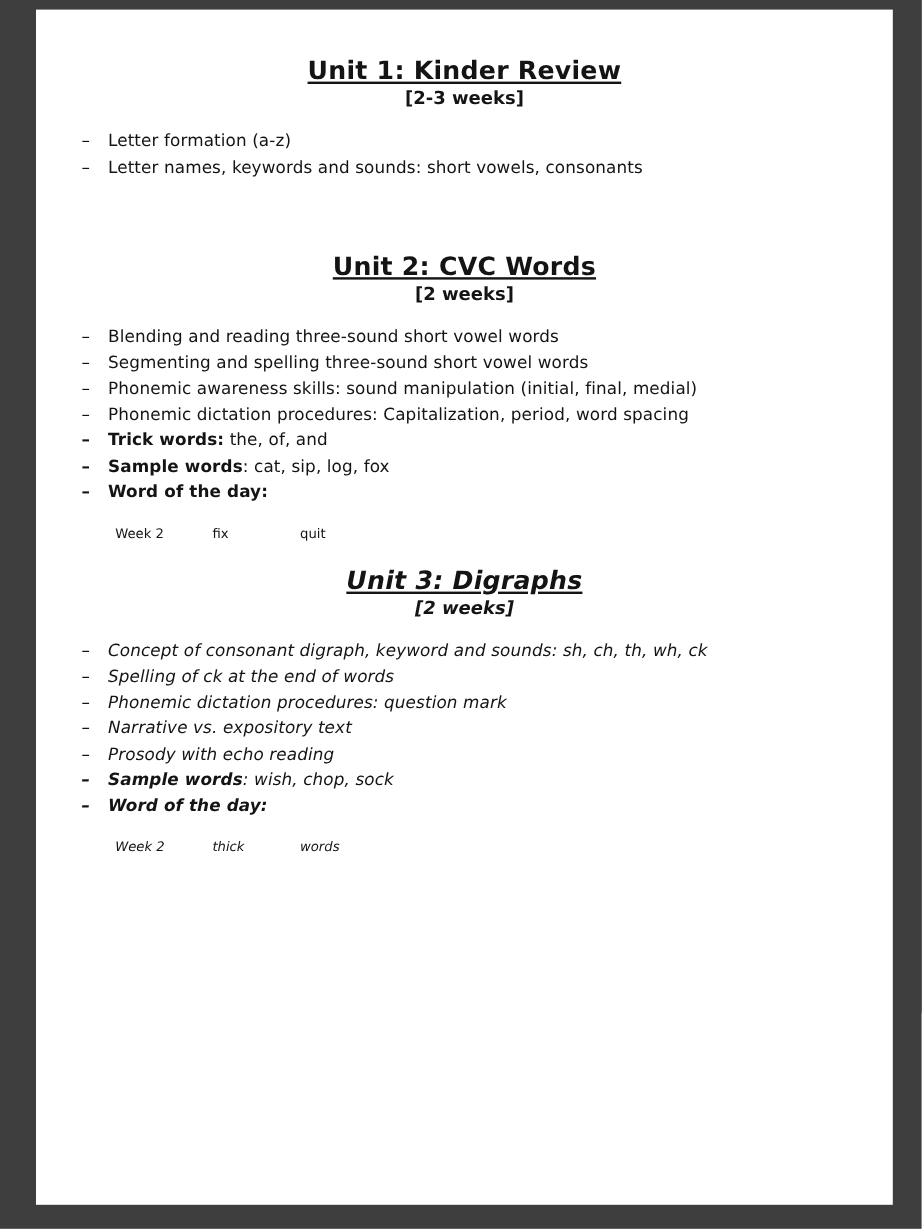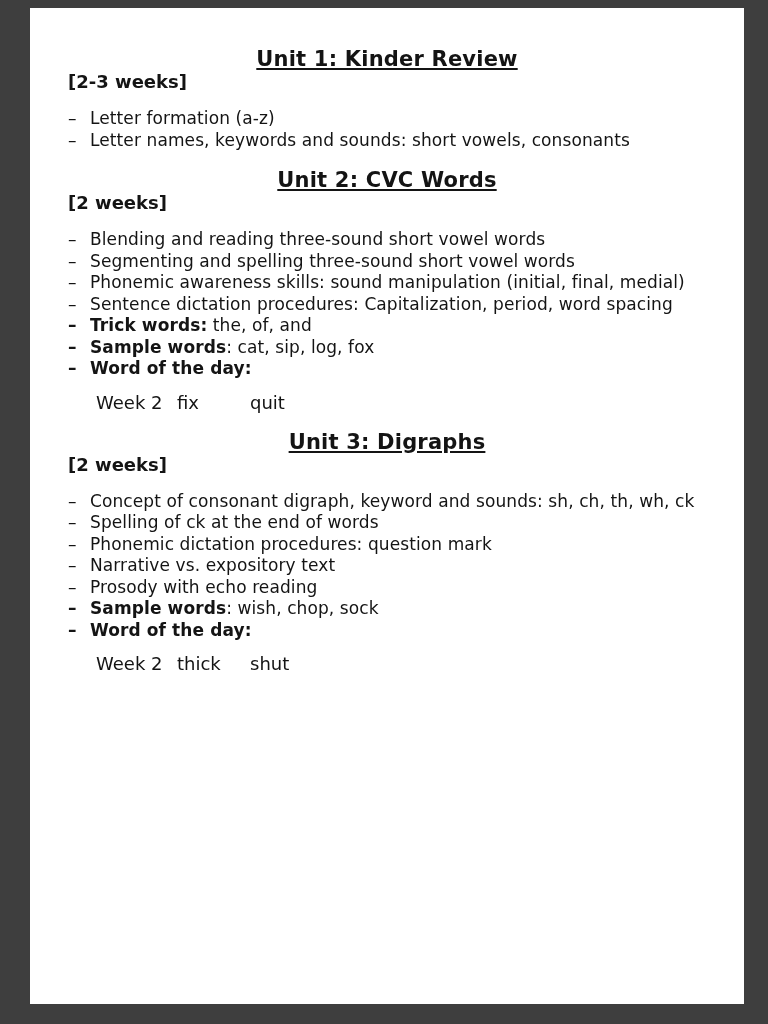--- a/index.html
+++ b/index.html
@@ -28,49 +28,49 @@
   }
   .unit-title {
     font-size: 21px;
     font-weight: bold;
     text-decoration: underline;
     text-align: center;
     letter-spacing: 0.2px;
     line-height: 26px;
   }
   .unit-duration {
-    font-size: 18px;
+    font-size: 15px;
     font-weight: bold;
-    text-align: left;
+    text-align: center;
     margin-top: 2px;
     line-height: 16px;
   }
   .unit-list {
     list-style: none;
     margin-top: 18px;
   }
   .item {
     position: relative;
     padding-left: 22px;
-    font-size: 17px;
+    font-size: 14px;
     line-height: 21.5px;
     letter-spacing: 0.1px;
   }
   .item::before {
     content: "\2013";
     position: absolute;
     left: 0;
   }
   .item.has-label::before { font-weight: bold; }
   .item-label { font-weight: bold; }
-  .unit-2 { margin-top: 16px; }
-  .unit-3 { margin-top: 16px; }
+  .unit-2 { margin-top: 58px; }
+  .unit-3 { margin-top: 16px; font-style: italic; }
   .week-row {
     margin: 13px 0 0 28px;
-    font-size: 18px;
+    font-size: 11px;
     line-height: 20px;
   }
   .week-row + .week-row { margin-top: 15px; }
   .week-label { display: inline-block; width: 81px; }
   .week-word  { display: inline-block; width: 73px; }
 </style>
 </head>
 <body>
 
 <div class="frame">
@@ -85,21 +85,21 @@
       </ul>
     </section>
 
     <section class="unit unit-2">
       <h1 class="unit-title">Unit 2: CVC Words</h1>
       <div class="unit-duration">[2 weeks]</div>
       <ul class="unit-list">
         <li class="item"><span class="item-label"></span><span class="item-text">Blending and reading three-sound short vowel words</span></li>
         <li class="item"><span class="item-label"></span><span class="item-text">Segmenting and spelling three-sound short vowel words</span></li>
         <li class="item"><span class="item-label"></span><span class="item-text">Phonemic awareness skills: sound manipulation (initial, final, medial)</span></li>
-        <li class="item"><span class="item-label"></span><span class="item-text">Sentence dictation procedures: Capitalization, period, word spacing</span></li>
+        <li class="item"><span class="item-label"></span><span class="item-text">Phonemic dictation procedures: Capitalization, period, word spacing</span></li>
         <li class="item has-label"><span class="item-label">Trick words:</span><span class="item-text"> the, of, and</span></li>
         <li class="item has-label"><span class="item-label">Sample words</span><span class="item-text">: cat, sip, log, fox</span></li>
         <li class="item has-label"><span class="item-label">Word of the day:</span><span class="item-text"></span></li>
       </ul>
       <div class="week-table">
         <div class="week-row">
           <span class="week-label">Week 2</span><span class="week-word">fix</span><span class="week-word">quit</span>
         </div>
       </div>
     </section>
@@ -111,19 +111,19 @@
         <li class="item"><span class="item-label"></span><span class="item-text">Concept of consonant digraph, keyword and sounds: sh, ch, th, wh, ck</span></li>
         <li class="item"><span class="item-label"></span><span class="item-text">Spelling of ck at the end of words</span></li>
         <li class="item"><span class="item-label"></span><span class="item-text">Phonemic dictation procedures: question mark</span></li>
         <li class="item"><span class="item-label"></span><span class="item-text">Narrative vs. expository text</span></li>
         <li class="item"><span class="item-label"></span><span class="item-text">Prosody with echo reading</span></li>
         <li class="item has-label"><span class="item-label">Sample words</span><span class="item-text">: wish, chop, sock</span></li>
         <li class="item has-label"><span class="item-label">Word of the day:</span><span class="item-text"></span></li>
       </ul>
       <div class="week-table">
         <div class="week-row">
-          <span class="week-label">Week 2</span><span class="week-word">thick</span><span class="week-word">shut</span>
+          <span class="week-label">Week 2</span><span class="week-word">thick</span><span class="week-word">words</span>
         </div>
       </div>
     </section>
 
   </div>
 </div>
 
 </body></html>

